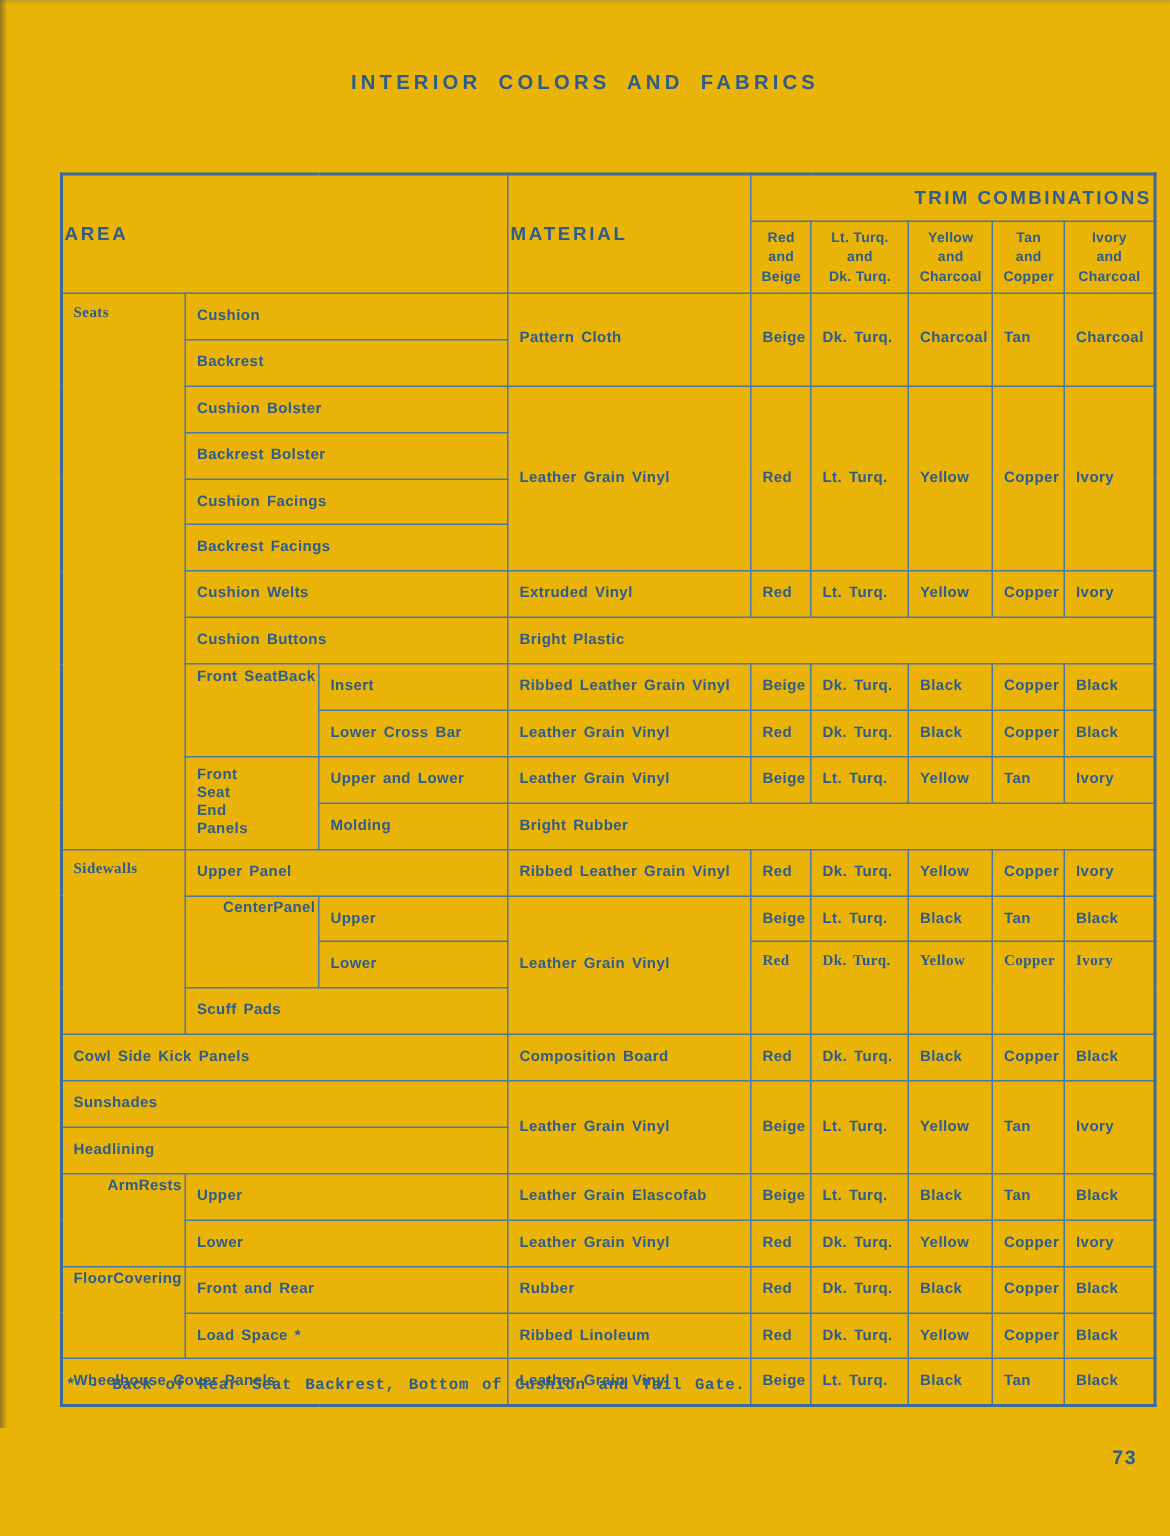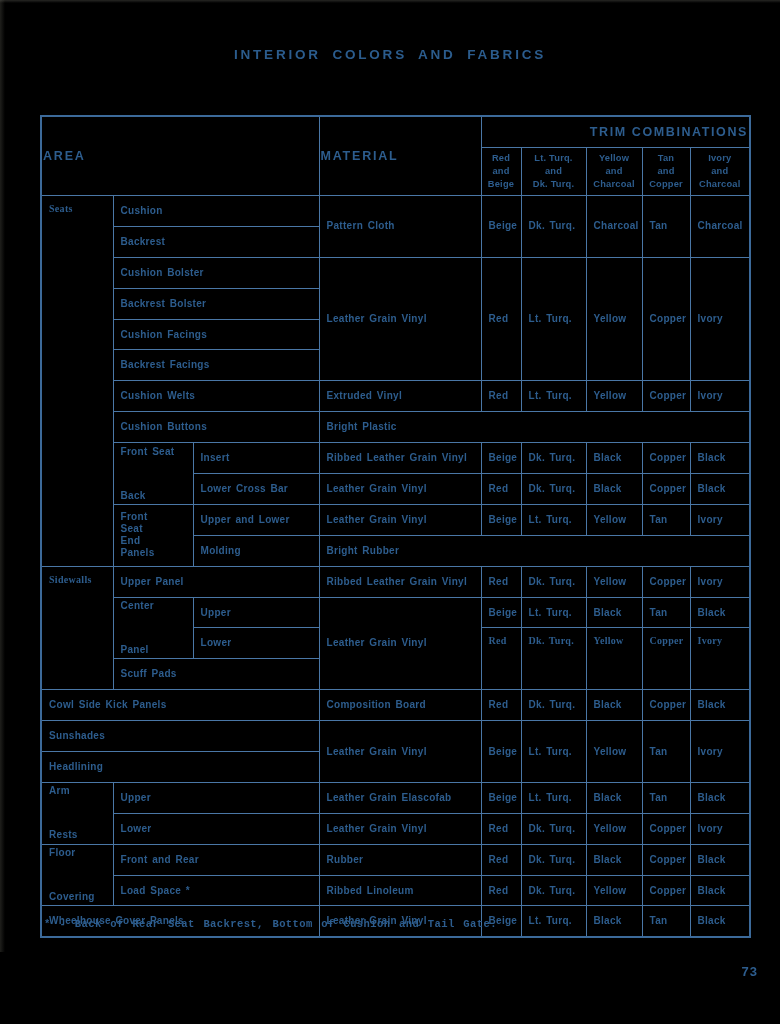--- a/index.html
+++ b/index.html
@@ -1,18 +1,18 @@
 <!DOCTYPE html>
 <html><head>
 <meta charset="utf-8">
 <style>
   html,body { margin:0; padding:0; }
   .page {
     position:relative; width:780px; height:1024px;
-    background:#000000;
+    background:#eab308;
     font-family:"Liberation Sans", sans-serif;
     color:#2d5d8e;
     overflow:hidden;
   }
   .edge-left {
     position:absolute; left:0; top:0; width:5px; height:93%;
     background:linear-gradient(to right, rgba(62,62,56,0.5), rgba(62,62,56,0));
   }
   .edge-top {
     position:absolute; left:0; top:0; width:100%; height:3px;
@@ -43,21 +43,21 @@
     text-align:center; vertical-align:middle; padding:0 1px;
   }
   tbody td {
     height:29.9px; font-size:10px; letter-spacing:0.3px; word-spacing:1.5px;
     vertical-align:middle; padding:0 2px 0 7px; white-space:nowrap;
   }
   tbody td .lines div { line-height:1.2; }
   td.vtop { vertical-align:top;font-family:Liberation Serif, serif; }
   td.vtop .lines { padding-top:7px; }
   .lines.split {
-    display:flex; flex-direction:column; justify-content:space-between;
+    display:flex; flex-direction:row; justify-content:flex-end;
     height:56px;
   }
   .footnote {
     position:absolute; left:44px; top:918px;
     font-size:10.5px; font-weight:bold; letter-spacing:0.4px; word-spacing:2px;font-family:Liberation Mono, monospace;
   }
   .pagenum {
     position:absolute; right:22px; top:964px;
     font-size:13px; font-weight:bold; letter-spacing:1px;text-align:center;
   }

